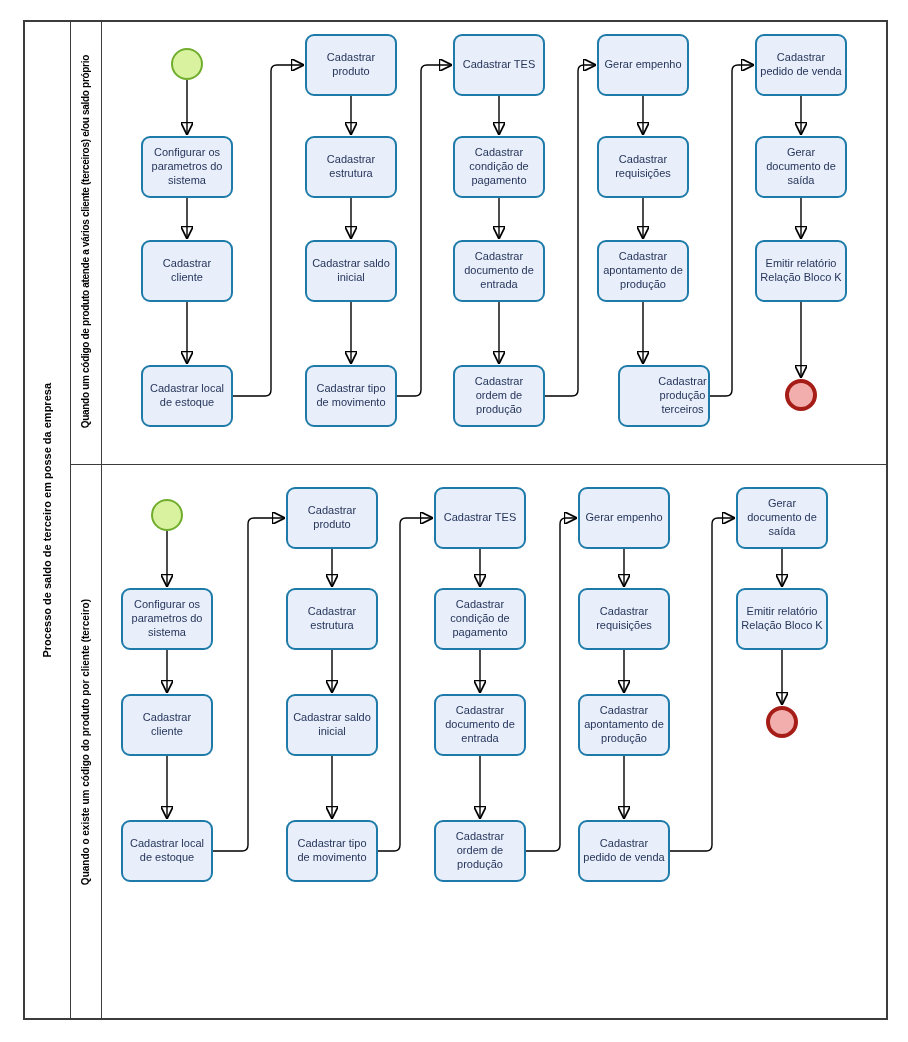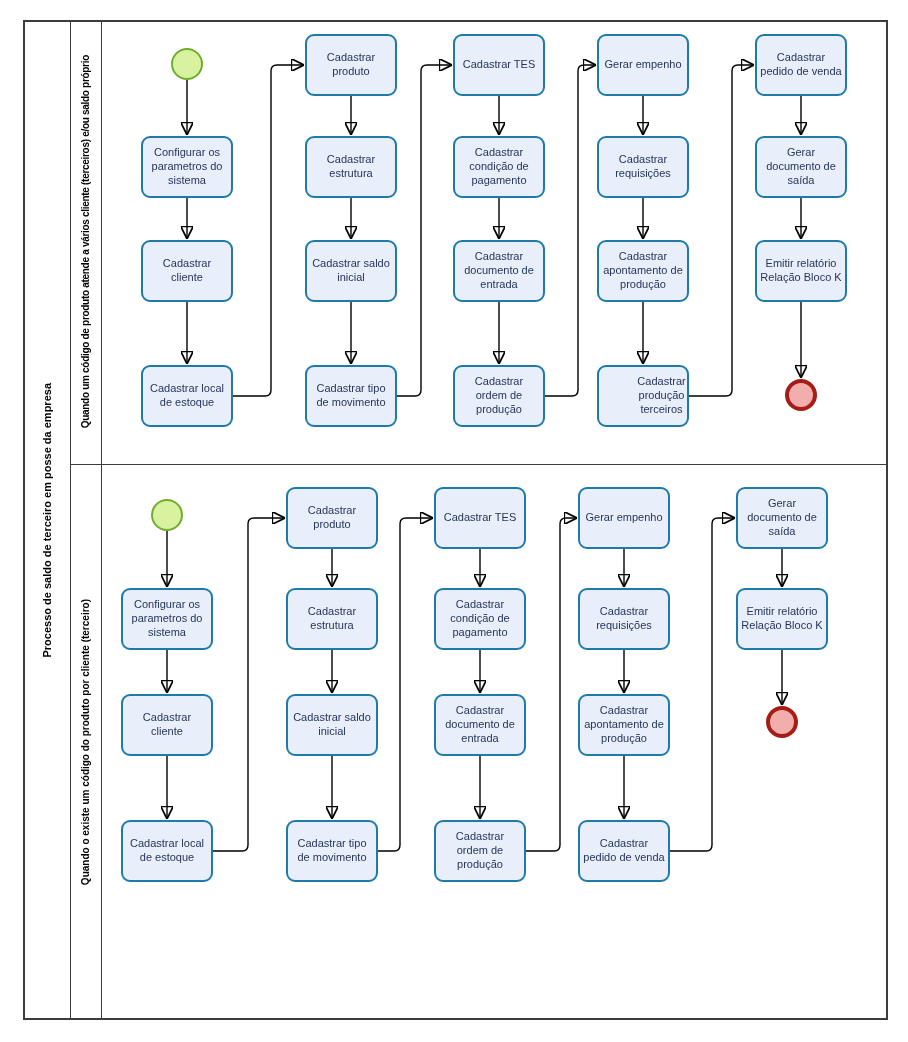--- a/index.html
+++ b/index.html
@@ -105,21 +105,21 @@
   <div class="task" style="left:305px;top:136px;">Cadastrar estrutura</div>
   <div class="task" style="left:305px;top:240px;">Cadastrar saldo inicial</div>
   <div class="task" style="left:305px;top:365px;">Cadastrar tipo de movimento</div>
   <div class="task" style="left:453px;top:34px;">Cadastrar TES</div>
   <div class="task" style="left:453px;top:136px;">Cadastrar condição de pagamento</div>
   <div class="task" style="left:453px;top:240px;">Cadastrar documento de entrada</div>
   <div class="task" style="left:453px;top:365px;">Cadastrar ordem de produção</div>
   <div class="task" style="left:597px;top:34px;">Gerar empenho</div>
   <div class="task" style="left:597px;top:136px;">Cadastrar requisições</div>
   <div class="task" style="left:597px;top:240px;">Cadastrar apontamento de produção</div>
-  <div class="task" style="left:597px;top:365px;padding-left:40px;">Cadastrar produção terceiros</div>
+  <div class="task" style="left:618px;top:365px;padding-left:40px;">Cadastrar produção terceiros</div>
   <div class="task" style="left:755px;top:34px;">Cadastrar pedido de venda</div>
   <div class="task" style="left:755px;top:136px;">Gerar documento de saída</div>
   <div class="task" style="left:755px;top:240px;">Emitir relatório Relação Bloco K</div>
 
   <div class="event start" style="left:151px;top:499px;"></div>
   <div class="event end" style="left:766px;top:706px;"></div>
 
   <div class="task" style="left:121px;top:588px;">Configurar os parametros do sistema</div>
   <div class="task" style="left:121px;top:694px;">Cadastrar cliente</div>
   <div class="task" style="left:121px;top:820px;">Cadastrar local de estoque</div>

